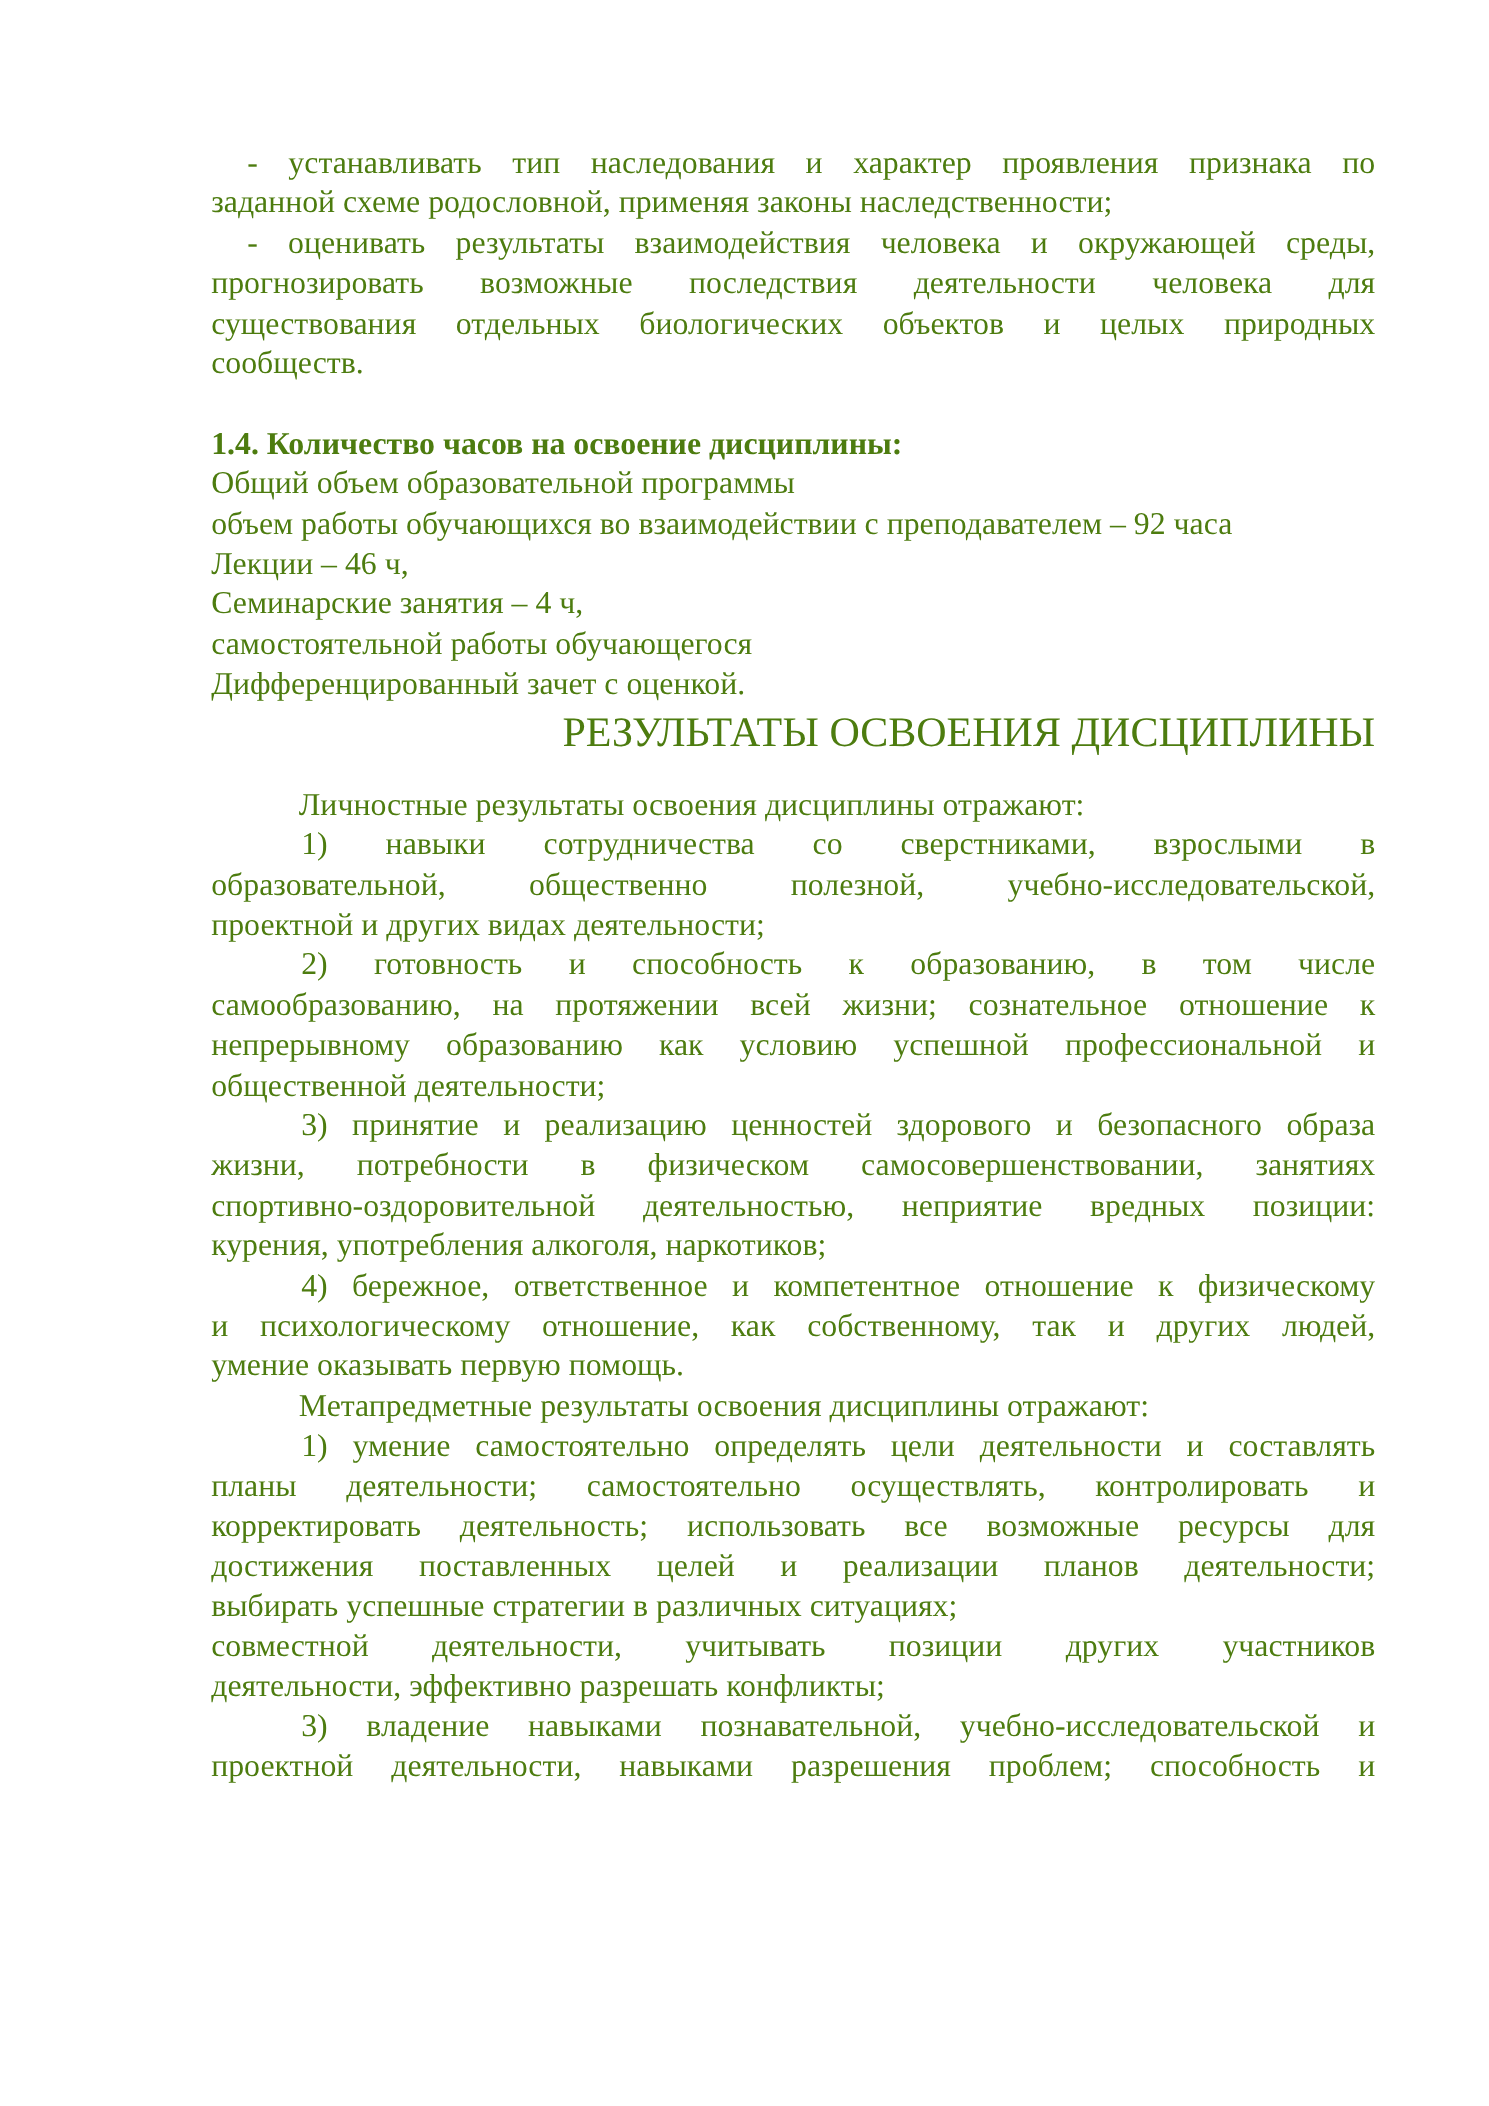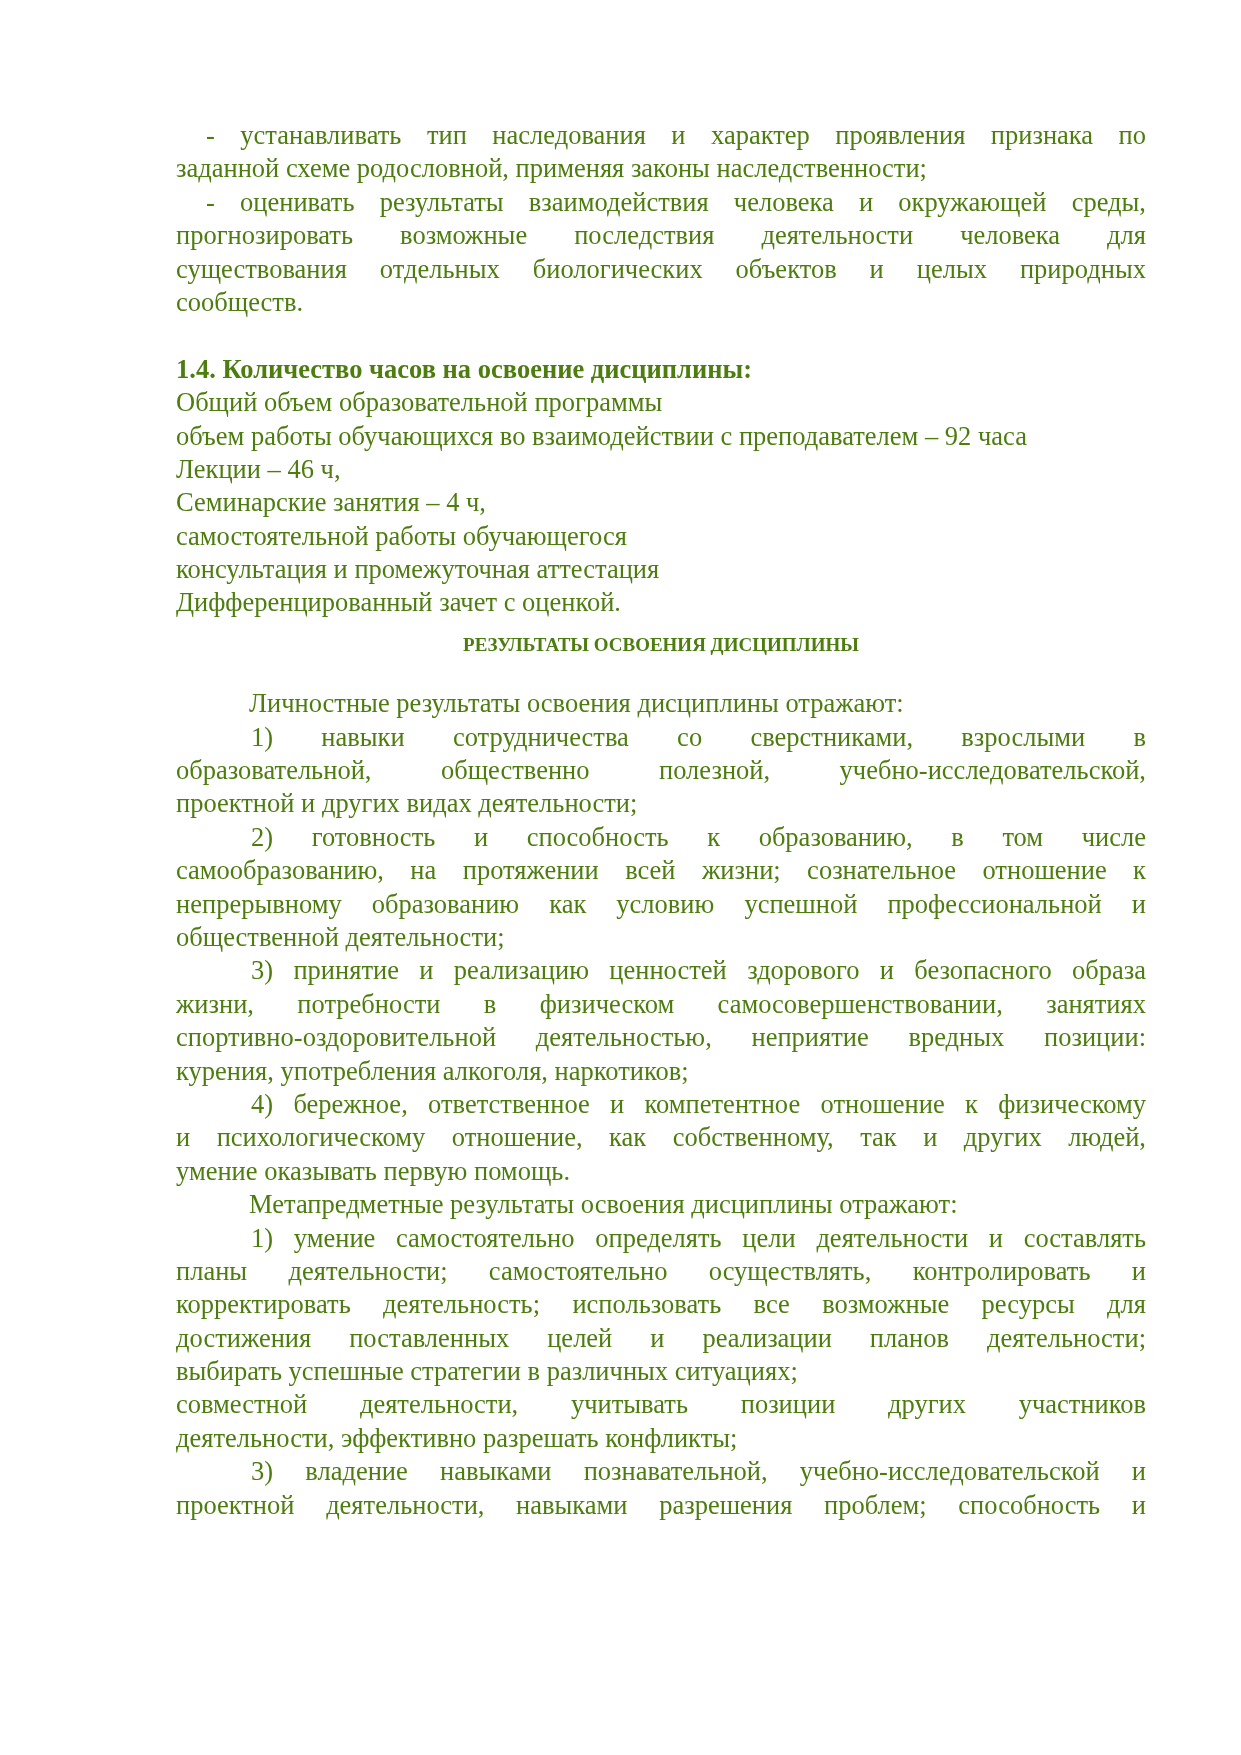--- a/index.html
+++ b/index.html
@@ -9,21 +9,21 @@
     font-family: "Liberation Serif", serif; font-size: 26.5px; color: #4d7c0f;
     line-height: 33.4px;
   }
   .line { display: block; white-space: nowrap; height: 33.4px; }
   .j { text-align: justify; text-align-last: justify; white-space: normal; }
   .ind1 { padding-left: 30px; }
   .ind2 { padding-left: 73px; }
   .ind3 { padding-left: 75px; }
   .gap { height: 33.4px; }
   .bold { font-weight: bold; }
-  .heading { text-align: center; font-weight: bold; font-size: 19px; margin: 8px 0 0 0; height: 33.4px; }
+  .heading { text-align: right; font-weight: normal; font-size: 35px; margin: 8px 0 0 0; height: 33.4px; }
   .gap2 { height: 26px; }
 </style>
 </head>
 <body>
 
 <div class="page">
 
   <div>
     <span class="line j ind1">- устанавливать тип наследования и характер проявления признака по</span>
     <span class="line">заданной схеме родословной, применяя законы наследственности;</span>
@@ -37,21 +37,20 @@
 
   <div class="gap"></div>
 
   <div>
     <span class="line bold">1.4. Количество часов на освоение дисциплины:</span>
     <span class="line">Общий объем образовательной программы</span>
     <span class="line">объем работы обучающихся во взаимодействии с преподавателем – 92 часа</span>
     <span class="line">Лекции – 46 ч,</span>
     <span class="line">Семинарские занятия – 4 ч,</span>
     <span class="line">самостоятельной работы обучающегося</span>
-    <span class="line">консультация и промежуточная аттестация</span>
     <span class="line">Дифференцированный зачет с оценкой.</span>
   </div>
 
   <div>
     <div class="heading">РЕЗУЛЬТАТЫ ОСВОЕНИЯ ДИСЦИПЛИНЫ</div>
     <div class="gap2"></div>
 
     <span class="line ind2">Личностные результаты освоения дисциплины отражают:</span>
 
     <div>

